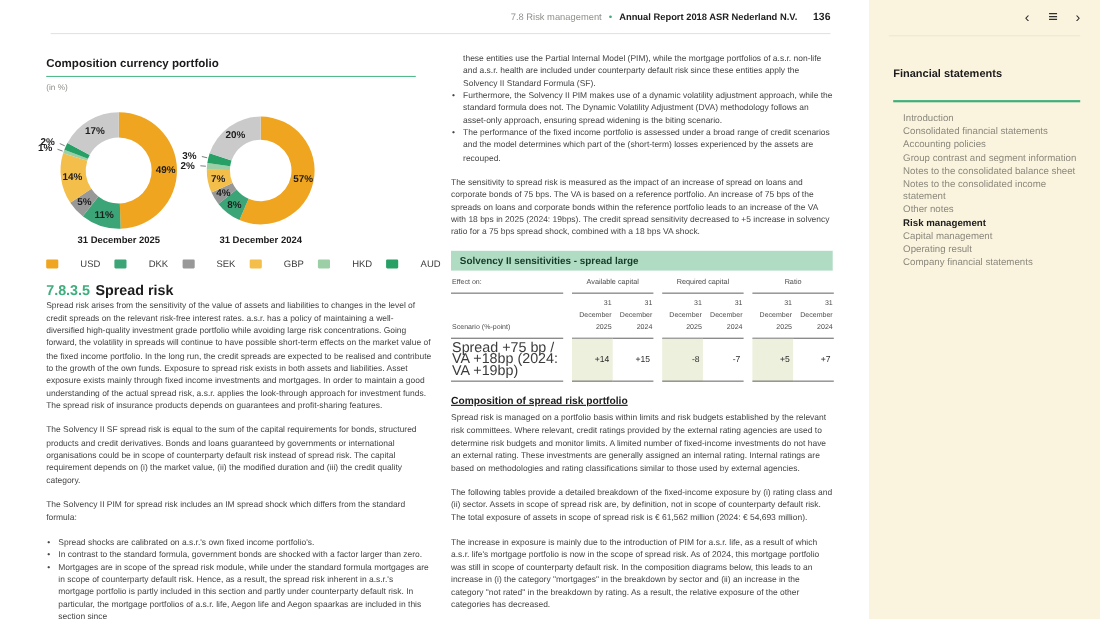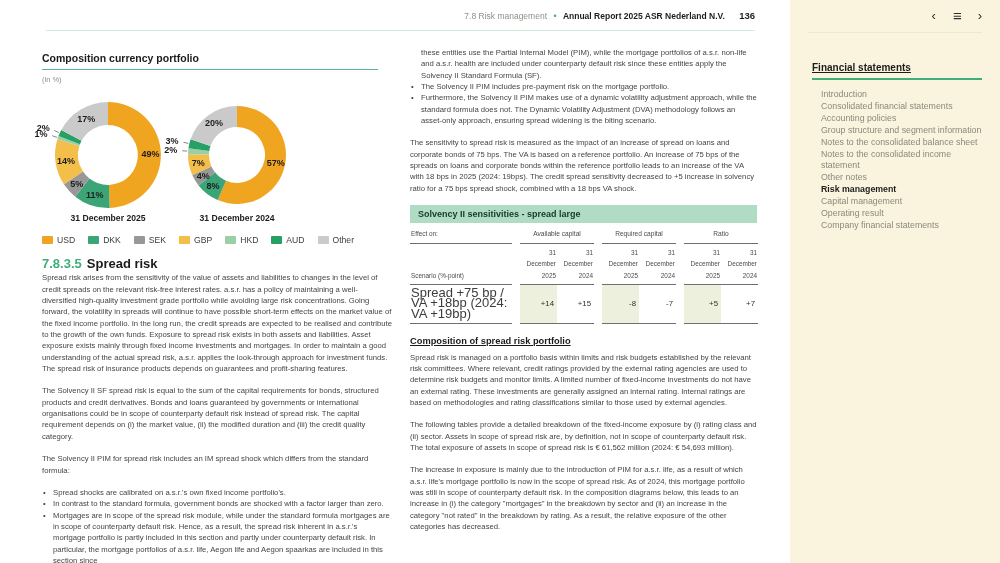--- a/index.html
+++ b/index.html
@@ -7,21 +7,21 @@
   body { font-family:"Liberation Sans", sans-serif; color:#3c3c3c; overflow:hidden; }
   .page { position:relative; width:1000px; height:563px; background:#fff; }
 
   
   .right-panel { position:absolute; left:790px; top:0; width:210px; height:563px; background:#faf4df; }
   .viewer-icons { position:absolute; top:7px; right:18px; display:flex; gap:17px; align-items:center; color:#2e2e2e; }
   .viewer-icons span { font-size:13px; line-height:18px; cursor:pointer; }
   .viewer-icons .menu { font-size:15px; letter-spacing:-1px; }
   .panel-divider { position:absolute; top:32px; left:18px; width:174px; height:1px; background:#efe8d0; }
   .side-nav { position:absolute; left:22px; top:62px; width:170px; }
-  .side-nav-heading { font-size:10px; font-weight:bold; color:#1c1c1c; padding-bottom:5px; border-bottom:2px solid #3fae7c;text-decoration:underline; }
+  .side-nav-heading { font-size:10px; font-weight:bold; color:#1c1c1c; padding-bottom:18px; border-bottom:2px solid #3fae7c; }
   .side-nav ul { list-style:none; margin-top:9px; padding-left:9px; }
   .side-nav li { font-size:8.8px; line-height:11.9px; color:#8b887c; cursor:pointer; }
   .side-nav li.active { color:#1c1c1c; font-weight:bold; }
 
   
   .page-header { position:absolute; top:10px; left:46px; width:709px; text-align:right; font-size:8.5px; white-space:nowrap; }
   .page-header .crumb { color:#8f8f8a;text-align:center; }
   .page-header .dot { color:#3fae7c; margin:0 4px; font-size:9px; }
   .page-header .doc-title { color:#1d1d1d; font-weight:bold; }
   .page-header .page-no { color:#1d1d1d; font-weight:bold; font-size:9.5px; margin-left:12px; }
@@ -29,21 +29,21 @@
 
   
   .chart-card { position:absolute; left:30px; top:44px; width:360px; }
   .card-title { margin:8px 12px 0 12px; padding-bottom:5px; font-size:10.5px; font-weight:bold; color:#1b1b1b; border-bottom:1.5px solid #55b990; }
   .unit-label { margin:5px 12px 0 12px; font-size:7.5px; color:#8f8f8a; }
   .charts { position:relative; height:146px; margin-top:1px; }
   .charts svg { position:absolute; left:0; top:0; }
   .donut-caption { position:absolute; top:128px; transform:translateX(-50%); font-size:8.6px; font-weight:bold; color:#1b1b1b; white-space:nowrap; }
   .dlabel { font-size:9px; font-weight:bold; fill:#1d1d1d; }
   .legend { display:flex; align-items:center; gap:13px; margin:4px 0 0 12px; }
-  .legend .item { display:flex; align-items:center; gap:4px; font-size:8.6px; color:#3c3c3c; }
+  .legend .item { display:flex; align-items:center; gap:20px; font-size:8.6px; color:#3c3c3c; }
   .legend .sw { width:11px; height:8px; border-radius:1px; display:inline-block; }
 
   
   .col { position:absolute; font-size:7.7px; line-height:11.35px; color:#454545; }
   .col-left  { left:42px;  top:258px; width:350px; }
   .col-mid   { left:410px; top:47px;  width:347px; }
   .sec-head { font-size:13px; font-weight:bold; color:#1b1b1b; margin-bottom:3px; }
   .sec-head .sec-no { color:#3fae7c; margin-right:5px;text-align:right; }
   .col p { margin-bottom:11px; }
   .col ul { list-style:none; margin:0 0 11px 0; }
@@ -79,36 +79,36 @@
       <span class="menu">≡</span>
       <span>›</span>
     </div>
     <div class="panel-divider"></div>
     <div class="side-nav">
       <div class="side-nav-heading">Financial statements</div>
       <ul id="side-nav-list">
           <li>Introduction</li>
           <li>Consolidated financial statements</li>
           <li>Accounting policies</li>
-          <li>Group structure and segment information</li>
+          <li>Group contrast and segment information</li>
           <li>Notes to the consolidated balance sheet</li>
           <li>Notes to the consolidated income statement</li>
           <li>Other notes</li>
           <li class="active">Risk management</li>
           <li>Capital management</li>
           <li>Operating result</li>
           <li>Company financial statements</li>
         </ul>
     </div>
   </div>
 
   <div class="page-header">
     <span class="crumb">7.8 Risk management</span>
     <span class="dot">•</span>
-    <span class="doc-title">Annual Report 2025 ASR Nederland N.V.</span>
+    <span class="doc-title">Annual Report 2018 ASR Nederland N.V.</span>
     <span class="page-no">136</span>
   </div>
   <div class="header-rule"></div>
 
   <div class="chart-card">
     <div class="card-title">Composition currency portfolio</div>
     <div class="unit-label">(in %)</div>
     <div class="charts">
       <svg id="donut-svg" width="360" height="146" viewBox="0 0 360 146">
           <path d="M78.00 17.00A53 53 0 0 1 79.68 122.97L78.95 99.98A30 30 0 0 0 78.00 40.00Z" fill="#efa51f"></path>
@@ -189,22 +189,22 @@
     <ul>
       <li>Spread shocks are calibrated on a.s.r.'s own fixed income portfolio's.</li>
       <li>In contrast to the standard formula, government bonds are shocked with a factor larger than zero.</li>
       <li>Mortgages are in scope of the spread risk module, while under the standard formula mortgages are in scope of counterparty default risk. Hence, as a result, the spread risk inherent in a.s.r.'s mortgage portfolio is partly included in this section and partly under counterparty default risk. In particular, the mortgage portfolios of a.s.r. life, Aegon life and Aegon spaarkas are included in this section since</li>
     </ul>
   </div>
 
   <div class="col col-mid">
     <p class="cont-para">these entities use the Partial Internal Model (PIM), while the mortgage portfolios of a.s.r. non-life and a.s.r. health are included under counterparty default risk since these entities apply the Solvency II Standard Formula (SF).</p>
     <ul>
-      <li>The Solvency II PIM includes pre-payment risk on the mortgage portfolio.</li>
       <li>Furthermore, the Solvency II PIM makes use of a dynamic volatility adjustment approach, while the standard formula does not. The Dynamic Volatility Adjustment (DVA) methodology follows an asset-only approach, ensuring spread widening is the biting scenario.</li>
+      <li>The performance of the fixed income portfolio is assessed under a broad range of credit scenarios and the model determines which part of the (short-term) losses experienced by the assets are recouped.</li>
     </ul>
     <p>The sensitivity to spread risk is measured as the impact of an increase of spread on loans and corporate bonds of 75 bps. The VA is based on a reference portfolio. An increase of 75 bps of the spreads on loans and corporate bonds within the reference portfolio leads to an increase of the VA with 18 bps in 2025 (2024: 19bps). The credit spread sensitivity decreased to +5 increase in solvency ratio for a 75 bps spread shock, combined with a 18 bps VA shock.</p>
 
     <div class="sens">
       <div class="sens-title">Solvency II sensitivities - spread large</div>
       <table class="sens-tbl">
         <colgroup>
           <col style="width:102px">
             <col class="c-sp">
             <col style="width:37px">

